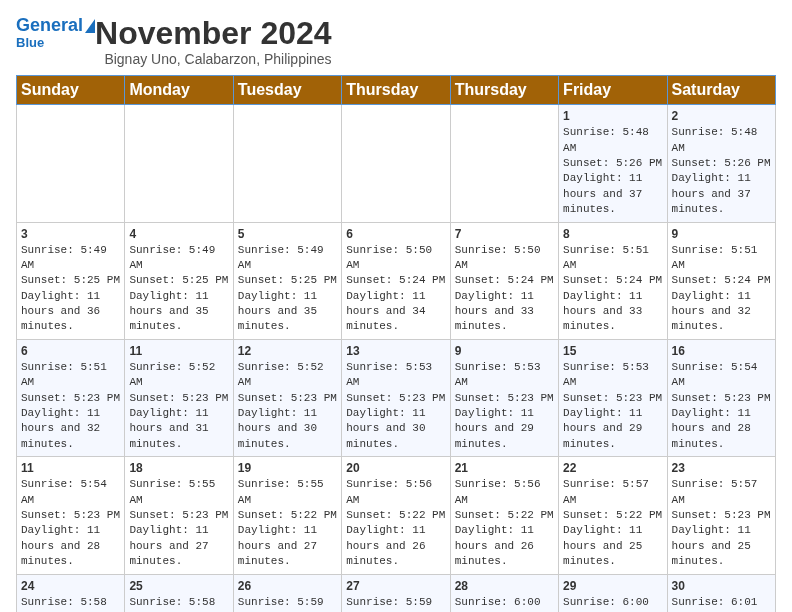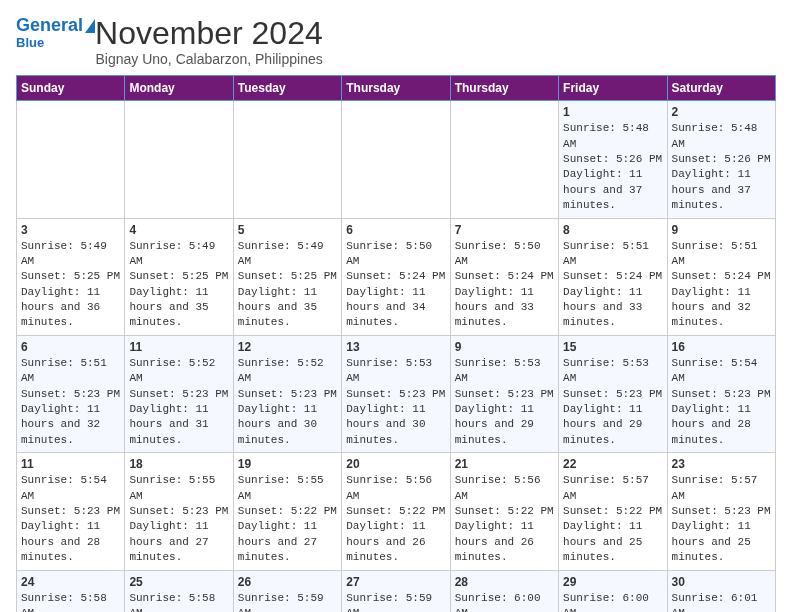--- a/index.html
+++ b/index.html
@@ -39,38 +39,38 @@
     }
     .logo-row {
       display: flex;
       align-items: center;
     }
     .title-block {
       text-align: right;
     }
     .title-block h1 {
       font-size: 32px;
-      font-weight: normal;
+      font-weight: bold;
       color: #333;
       line-height: 1.1;
     }
     .title-block h2 {
       font-size: 14px;
       font-weight: normal;
       color: #555;
     }
     table {
       width: 100%;
       border-collapse: collapse;
       table-layout: fixed;
     }
     thead tr th {
-      background: #701a75;
+      background: #a16207;
       color: #fff;
-      font-size: 12px;
+      font-size: 16px;
       font-weight: bold;
       padding: 5px 4px;
       text-align: left;
       border: 1px solid #5a96d6;
     }
     tbody tr td {
       border: 1px solid #ccc;
       vertical-align: top;
       padding: 4px;
       font-size: 10px;

